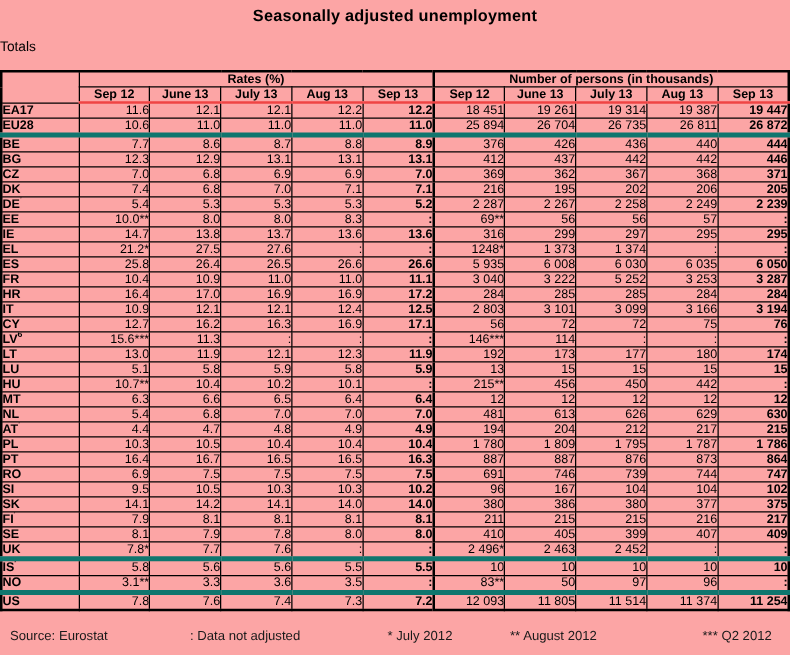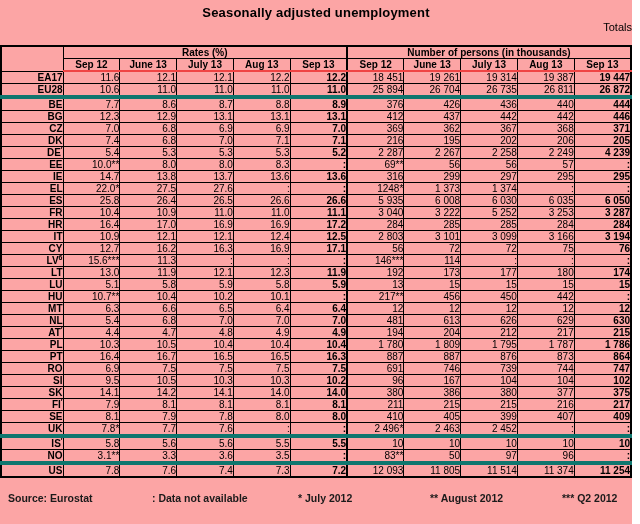--- a/index.html
+++ b/index.html
@@ -13,24 +13,24 @@
     position: relative;
   }
   .title {
     text-align: center;
     font-size: 13px;
     font-weight: bold;
     padding-top: 5px;
     letter-spacing: 0.2px;
   }
   .subtitle {
-    text-align: right;
+    text-align: left;
     font-size: 11px;
     font-weight: normal;
-    margin-top: 1px;
+    margin-top: 12px;
     margin-bottom: 6px;
   }
   table.stats {
     border-collapse: collapse;
     table-layout: fixed;
     width: 630px;
     margin: 12px auto;
     border: 2px solid #000;
   }
   table.stats th, table.stats td {
@@ -41,41 +41,40 @@
     white-space: nowrap;
     overflow: hidden;
     padding: 0;
   }
   thead th { font-weight: bold; text-align: center; }
   th.corner { border-right: 2px solid #000; border-bottom: 2px solid #000; }
   tr.months th { border-bottom: 2px solid #ef4444; }
   th.group-end, td.group-end { border-right: 2px solid #000 !important; }
   td.code {
     font-weight: bold;
-    text-align: right;
+    text-align: left;
     border-right: 2px solid #000;
   }
   td.code sup { font-size: 7px; vertical-align: super; line-height: 0; }
   td.num { text-align: right; padding-right: 4px; }
   td.last-col { font-weight: bold; }
   tr.thick-after td { border-bottom: 4px solid #0f766e; }
   .footer {
     position: relative;
     width: 640px;
     height: 20px;
     font-size: 10.5px;
     color: #1a1a1a;
     margin-top: 3px;
-    font-weight: bold;
   }
   .footer span { position: absolute; top: 2px; white-space: nowrap; }
   .f-source { left: 8px; }
   .f-na { left: 152px; }
-  .f-july { left: 298px; }
-  .f-aug { left: 430px; }
+  .f-july { left: 310px; }
+  .f-aug { left: 408px; }
   .f-q2 { left: 562px; }
 </style>
 </head>
 <body>
 
 <div class="page">
   <div class="title">Seasonally adjusted unemployment</div>
   <div class="subtitle">Totals</div>
 
   <table class="stats">
@@ -185,21 +184,21 @@
           <td class="code">DE<sup>′</sup></td>
           <td class="num">5.4</td>
           <td class="num">5.3</td>
           <td class="num">5.3</td>
           <td class="num">5.3</td>
           <td class="num last-col group-end">5.2</td>
           <td class="num">2 287</td>
           <td class="num">2 267</td>
           <td class="num">2 258</td>
           <td class="num">2 249</td>
-          <td class="num last-col">4 239</td>
+          <td class="num last-col">2 239</td>
         </tr>
         <tr>
           <td class="code">EE</td>
           <td class="num">10.0**</td>
           <td class="num">8.0</td>
           <td class="num">8.0</td>
           <td class="num">8.3</td>
           <td class="num last-col group-end">:</td>
           <td class="num">69**</td>
           <td class="num">56</td>
@@ -215,21 +214,21 @@
           <td class="num">13.6</td>
           <td class="num last-col group-end">13.6</td>
           <td class="num">316</td>
           <td class="num">299</td>
           <td class="num">297</td>
           <td class="num">295</td>
           <td class="num last-col">295</td>
         </tr>
         <tr>
           <td class="code">EL</td>
-          <td class="num">22.0*</td>
+          <td class="num">21.2*</td>
           <td class="num">27.5</td>
           <td class="num">27.6</td>
           <td class="num">:</td>
           <td class="num last-col group-end">:</td>
           <td class="num">1248*</td>
           <td class="num">1 373</td>
           <td class="num">1 374</td>
           <td class="num">:</td>
           <td class="num last-col">:</td>
         </tr>
@@ -337,21 +336,21 @@
           <td class="num">15</td>
           <td class="num last-col">15</td>
         </tr>
         <tr>
           <td class="code">HU</td>
           <td class="num">10.7**</td>
           <td class="num">10.4</td>
           <td class="num">10.2</td>
           <td class="num">10.1</td>
           <td class="num last-col group-end">:</td>
-          <td class="num">217**</td>
+          <td class="num">215**</td>
           <td class="num">456</td>
           <td class="num">450</td>
           <td class="num">442</td>
           <td class="num last-col">:</td>
         </tr>
         <tr>
           <td class="code">MT</td>
           <td class="num">6.3</td>
           <td class="num">6.6</td>
           <td class="num">6.5</td>
@@ -530,18 +529,18 @@
           <td class="num">11 805</td>
           <td class="num">11 514</td>
           <td class="num">11 374</td>
           <td class="num last-col">11 254</td>
         </tr>
       </tbody>
   </table>
 
   <div class="footer">
     <span class="f-source">Source: Eurostat</span>
-    <span class="f-na">: Data not available</span>
+    <span class="f-na">: Data not adjusted</span>
     <span class="f-july">* July 2012</span>
     <span class="f-aug">** August 2012</span>
     <span class="f-q2">*** Q2 2012</span>
   </div>
 </div>
 
 </body></html>

